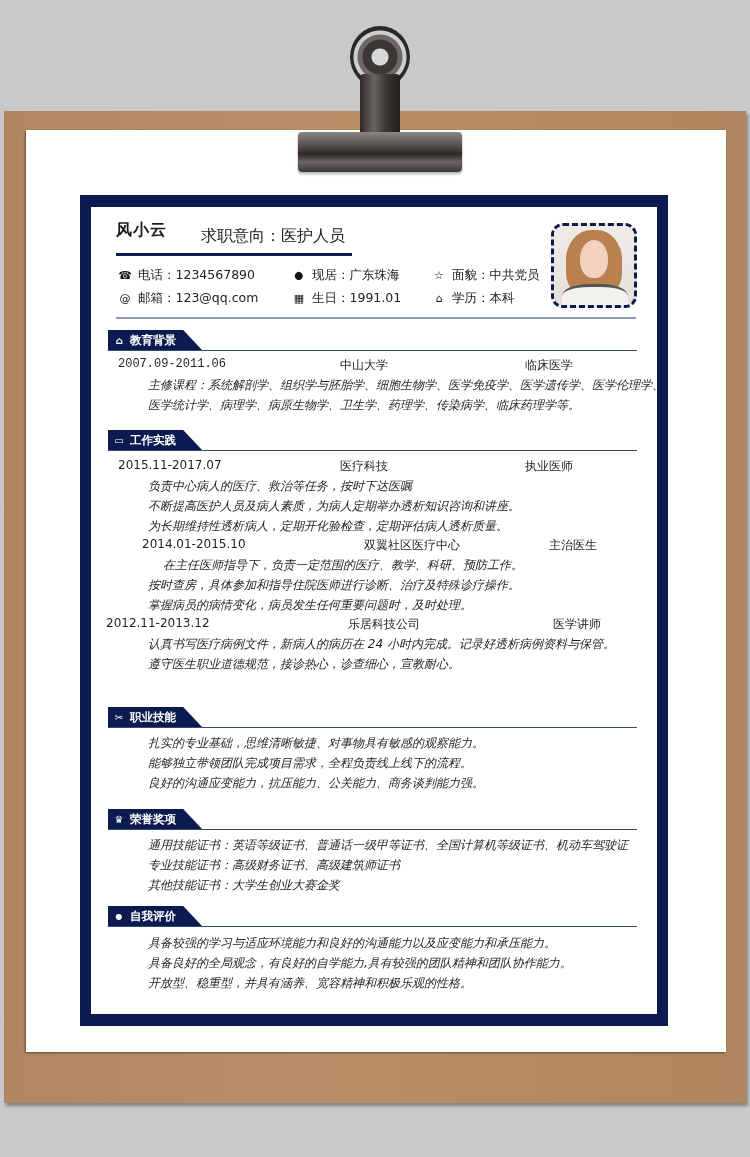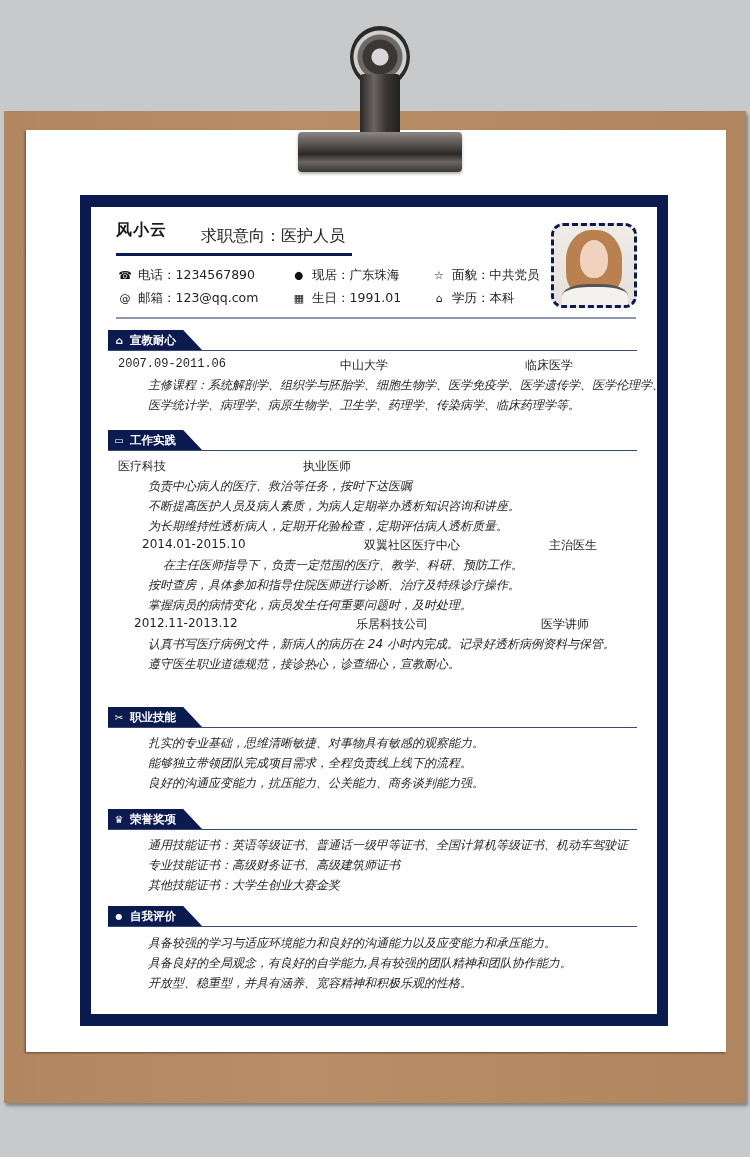--- a/index.html
+++ b/index.html
@@ -126,57 +126,58 @@
   <div class="bg"></div>
   <div class="hair"></div>
   <div class="face"></div>
   <div class="body"></div>
 </div>
 <div class="header-rule"></div>
 
 <div class="sec-head" style="top:330px;">
   <div class="sec-tab">
     <span class="ic">⌂</span>
-    <span>宣教耐心</span>
+    <span>教育背景</span>
   </div>
   <div class="sec-line"></div>
 </div>
 <div class="row meta" style="left:118px; top:357px;font-family:Liberation Mono, monospace;">
   <span class="c1">2007.09-2011.06</span>
   <span class="c2">中山大学</span>
   <span>临床医学</span>
 </div>
 <div class="row bul" style="top:377px;">主修课程：系统解剖学、组织学与胚胎学、细胞生物学、医学免疫学、医学遗传学、医学伦理学、</div>
 <div class="row bul" style="top:397px;">医学统计学、病理学、病原生物学、卫生学、药理学、传染病学、临床药理学等。</div>
 
 <div class="sec-head" style="top:430px;">
   <div class="sec-tab">
     <span class="ic">▭</span>
     <span>工作实践</span>
   </div>
   <div class="sec-line"></div>
 </div>
 <div class="row meta" style="left:118px; top:458px;">
+  <span class="c1">2015.11-2017.07</span>
   <span class="c2">医疗科技</span>
   <span>执业医师</span>
 </div>
 <div class="row bul" style="top:478px;">负责中心病人的医疗、救治等任务，按时下达医嘱</div>
 <div class="row bul" style="top:498px;">不断提高医护人员及病人素质，为病人定期举办透析知识咨询和讲座。</div>
 <div class="row bul" style="top:518px;">为长期维持性透析病人，定期开化验检查，定期评估病人透析质量。</div>
 
 <div class="row meta" style="left:118px; top:537px;margin-left:24px;">
   <span class="c1">2014.01-2015.10</span>
   <span class="c2">双翼社区医疗中心</span>
   <span>主治医生</span>
 </div>
 <div class="row bul" style="top:557px;margin-left:15px;">在主任医师指导下，负责一定范围的医疗、教学、科研、预防工作。</div>
 <div class="row bul" style="top:577px;">按时查房，具体参加和指导住院医师进行诊断、治疗及特殊诊疗操作。</div>
 <div class="row bul" style="top:597px;">掌握病员的病情变化，病员发生任何重要问题时，及时处理。</div>
 
-<div class="row meta" style="left:134px; top:616px;">
+<div class="row meta" style="left:106px; top:616px;gap:20px;">
   <span class="c1">2012.11-2013.12</span>
   <span class="c2">乐居科技公司</span>
   <span>医学讲师</span>
 </div>
 <div class="row bul" style="top:636px;">认真书写医疗病例文件，新病人的病历在 24 小时内完成。记录好透析病例资料与保管。</div>
 <div class="row bul" style="top:656px;">遵守医生职业道德规范，接诊热心，诊查细心，宣教耐心。</div>
 
 <div class="sec-head" style="top:707px;">
   <div class="sec-tab">
     <span class="ic">✂</span>

